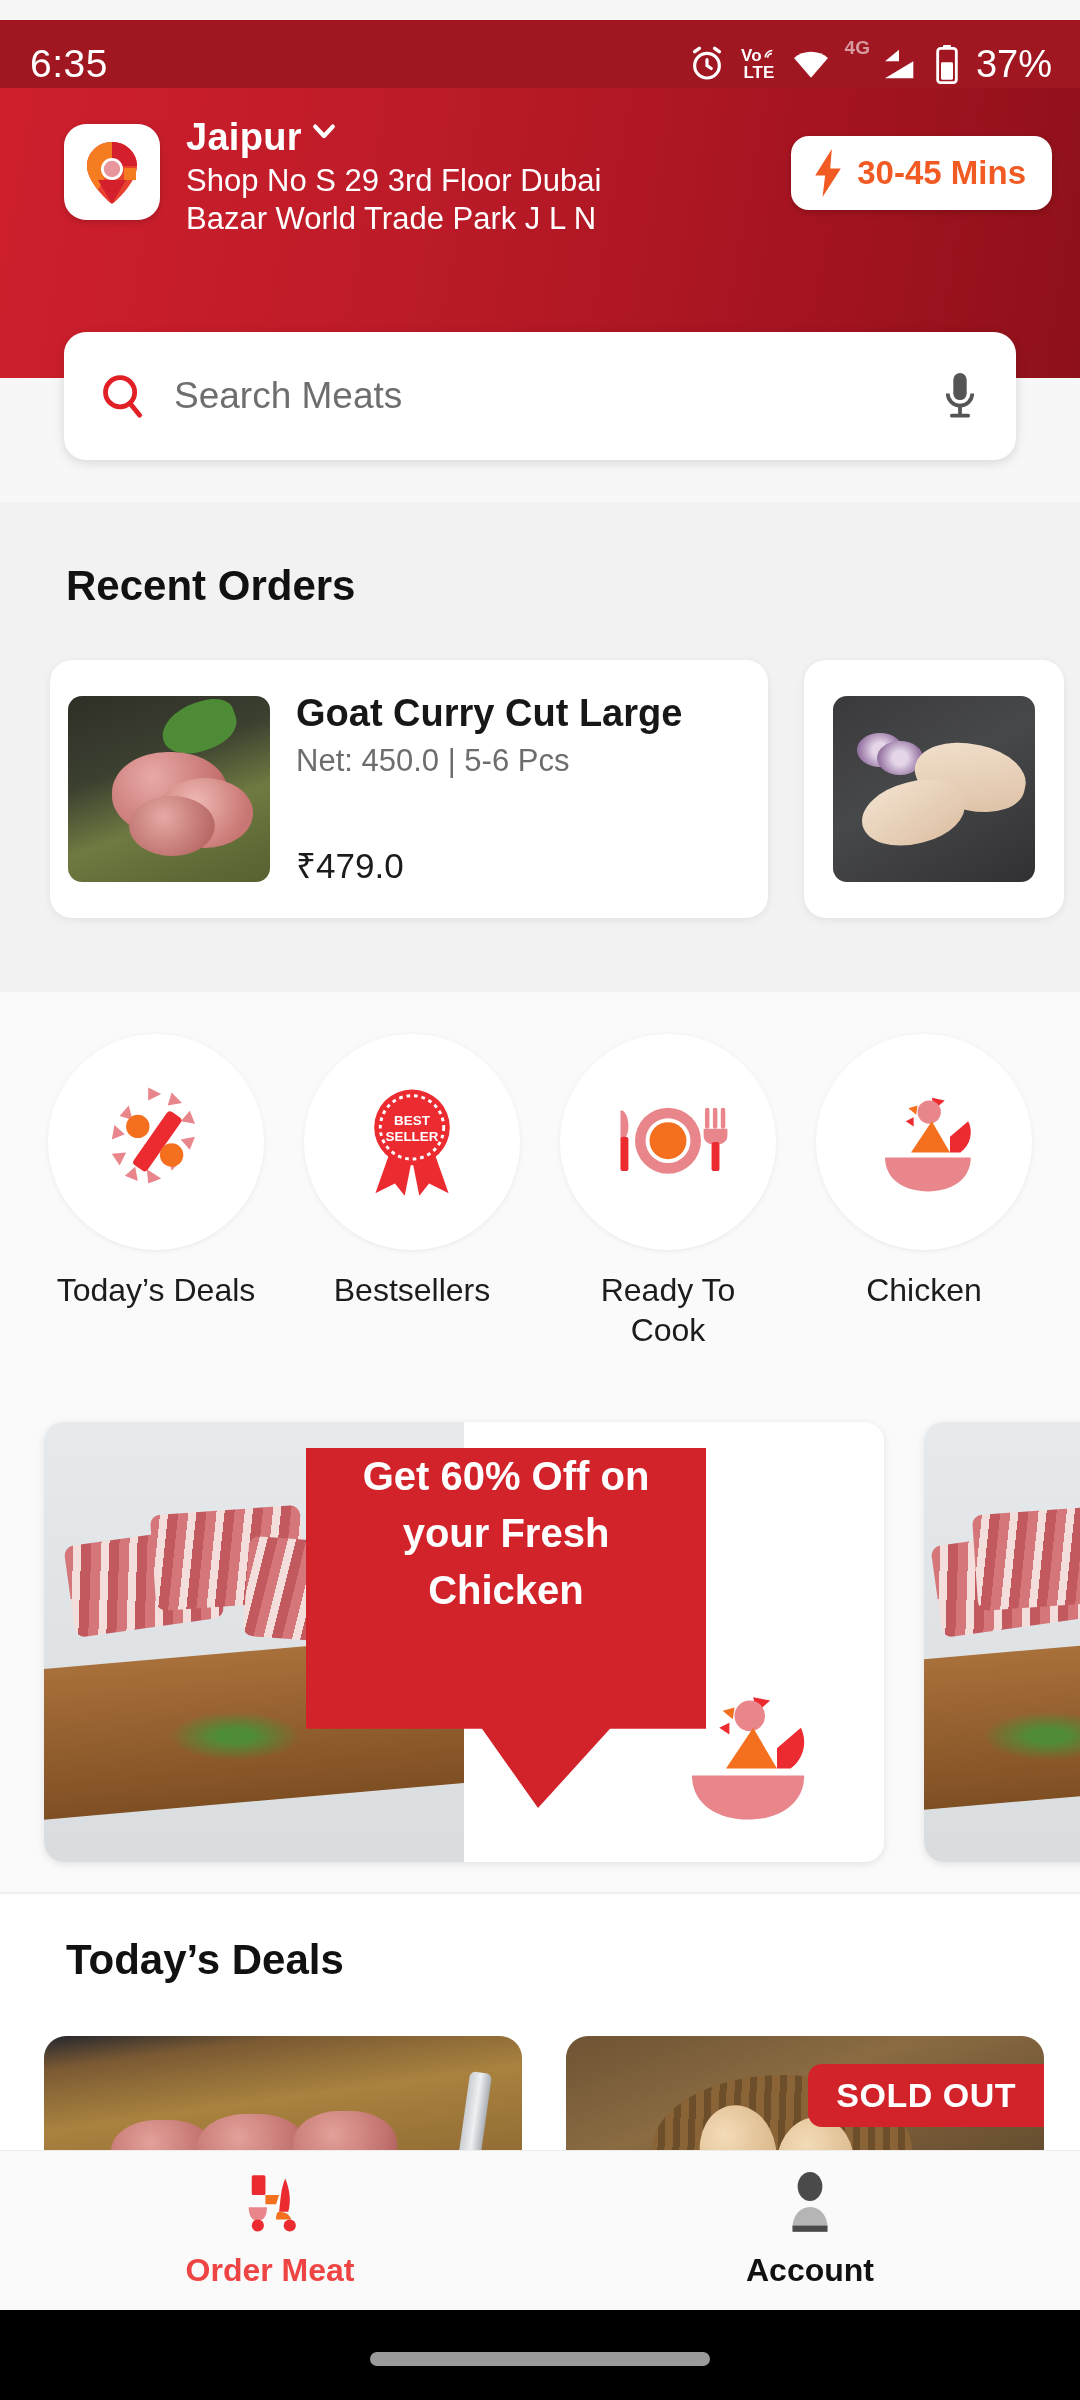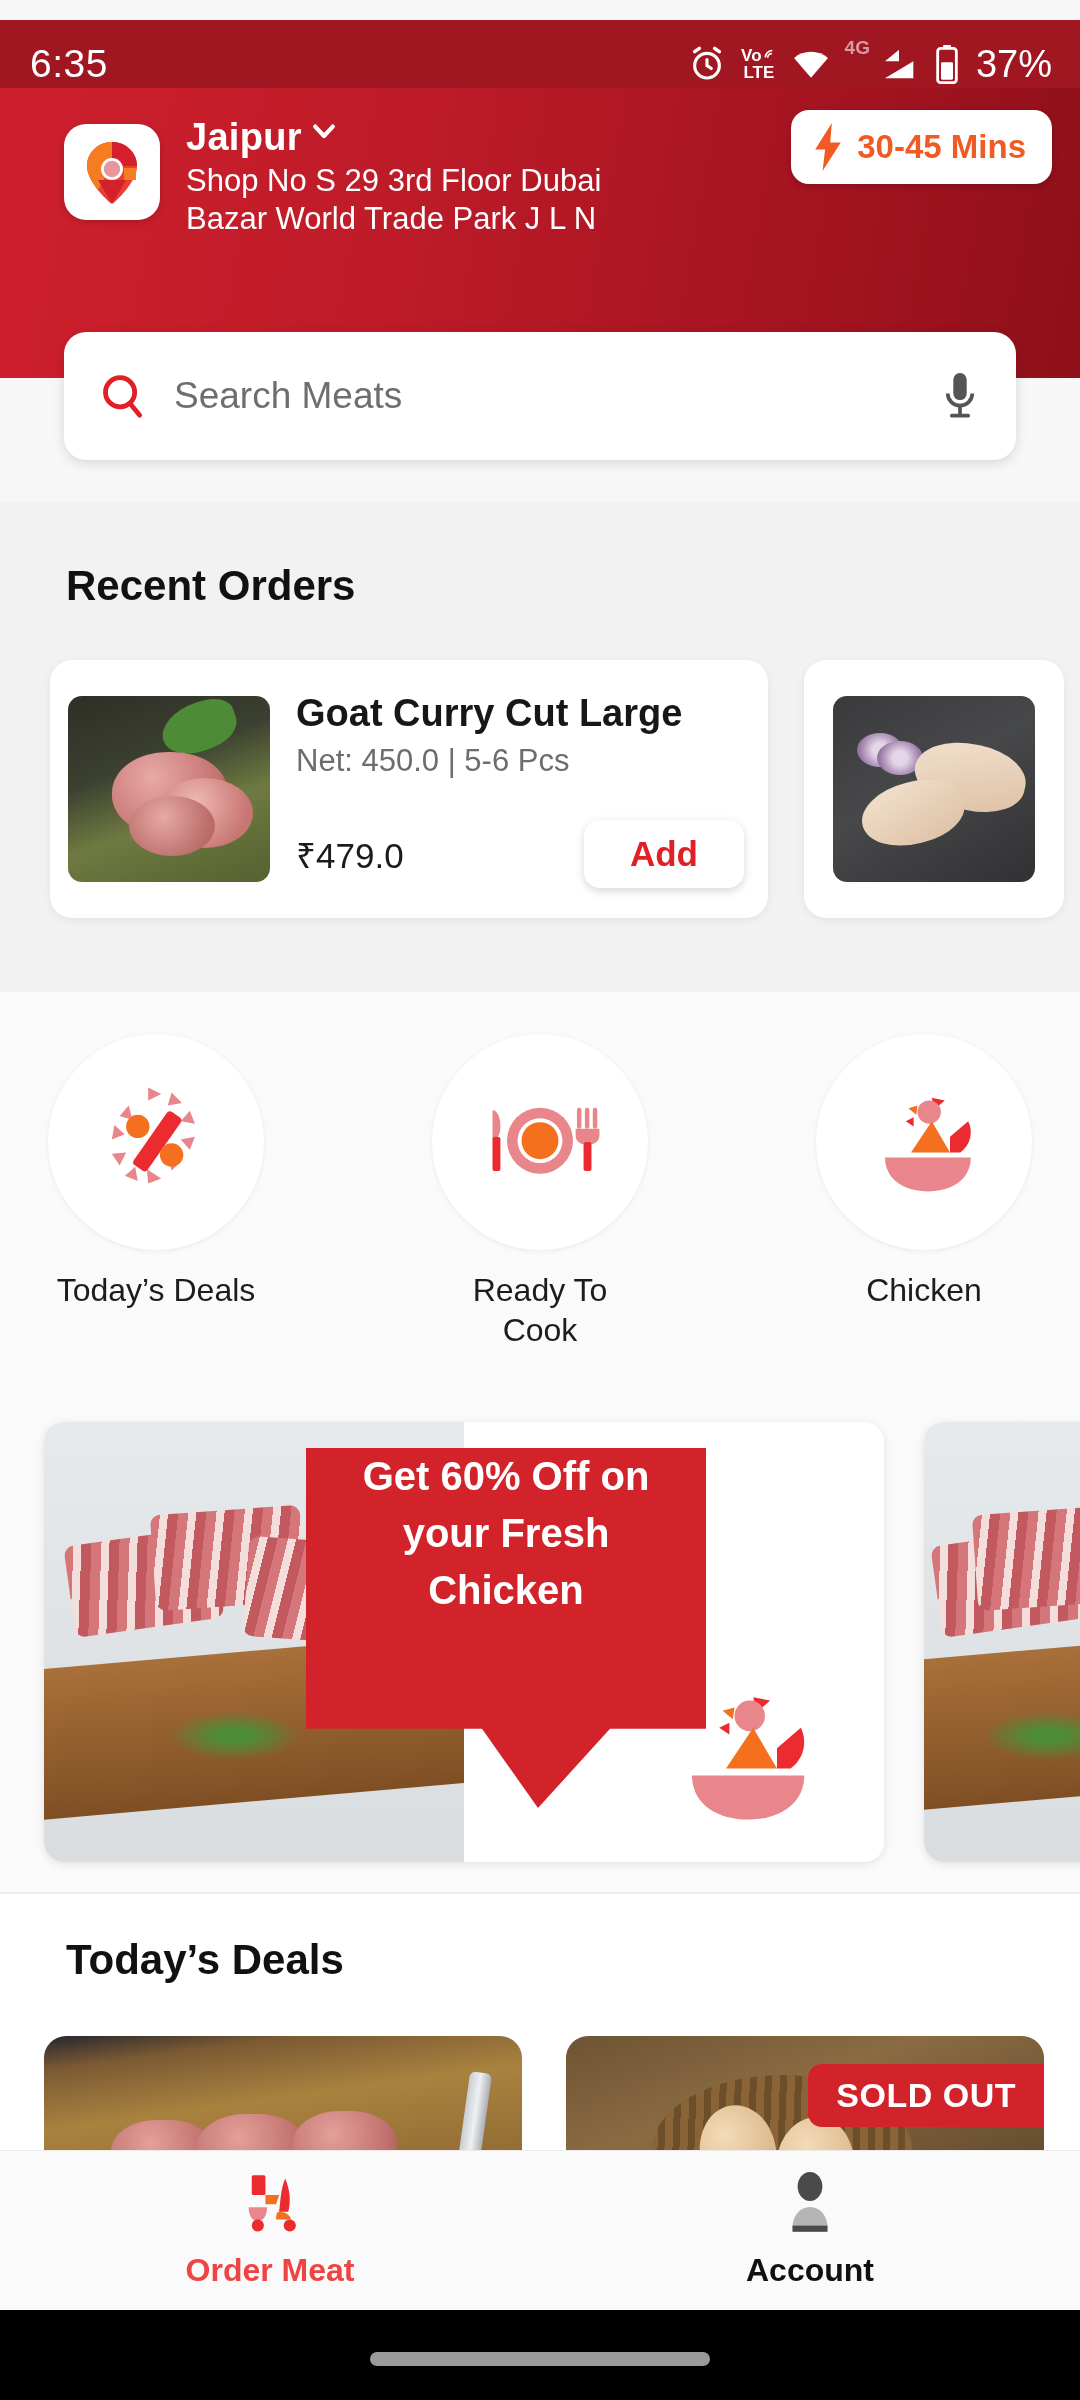--- a/index.html
+++ b/index.html
@@ -45,21 +45,21 @@
   }
   .pin{ position:absolute; inset:0; }
   .loc-block{ margin-left:26px; flex:1 1 auto; padding-top:6px; }
   .loc-city{
     color:#fff; font-size:38px; font-weight:bold; letter-spacing:.3px;
     display:flex; gap:7px;
   }
   .chev{ display:inline-block; }
   .loc-addr{ color:#fff; font-size:31px; line-height:1.22; margin-top:3px; max-width:470px; }
   .eta-badge{
-    flex:0 0 auto; background:#fff; border-radius:18px;
+    flex:0 0 auto; margin-top:26px; background:#fff; border-radius:18px;
     height:74px; padding:0 26px 0 20px;
     display:flex; align-items:center; gap:12px;
     box-shadow:0 2px 6px rgba(0,0,0,.2);
   }
   .eta-text{ color:#f15a22; font-size:33px; font-weight:bold; white-space:nowrap; }
 
   
   .searchwrap{
     position:absolute; top:332px; left:64px; width:952px; height:128px;
     background:#fff; border-radius:22px;
@@ -322,21 +322,20 @@
               <div class="meat"></div>
               <div class="meat2"></div>
               <div class="meat3"></div>
           </div>
         </div>
         <div class="ro-info">
           <div class="ro-name">Goat Curry Cut Large</div>
           <div class="ro-net">Net: 450.0 | 5-6 Pcs</div>
           <div class="ro-bottom">
             <div class="ro-price">₹479.0</div>
-            <div class="add-btn">Add</div>
           </div>
         </div>
       </div>
 
       <div class="ro-card partial">
         <div class="ro-thumb">
           <div class="ph chicken-photo">
             <div class="onion"></div>
               <div class="onion onion2"></div>
             <div class="leg l2"></div>
@@ -367,20 +366,33 @@
                 <path d="M22 30l7-8 3 11z"></path>
             </g>
             <rect x="44" y="24" width="13" height="50" rx="3" fill="#ec2b30" transform="rotate(35 50 50)"></rect>
             <circle cx="36" cy="38" r="9" fill="#f4701f"></circle>
             <circle cx="62" cy="60" r="9" fill="#f4701f"></circle>
           </svg>
         </div>
         <div class="cat-label">Today’s Deals</div>
       </div>
 
+      <div class="cat">
+        <div class="cat-circle">
+          <svg width="122" height="122" viewBox="0 0 100 100">
+            <path d="M32 58 20 92l16-8 8 10 6-30z" fill="#ec2b30"></path>
+            <path d="M68 58 80 92l-16-8-8 10-6-30z" fill="#ec2b30"></path>
+            <circle cx="50" cy="38" r="31" fill="#ec2b30"></circle>
+            <circle cx="50" cy="38" r="26" fill="none" stroke="#fff" stroke-width="2.4" stroke-dasharray="3 3.2"></circle>
+            <text x="50" y="36" text-anchor="middle" font-family="Liberation Sans, sans-serif" font-size="11" font-weight="bold" fill="#fff">BEST</text>
+            <text x="50" y="49" text-anchor="middle" font-family="Liberation Sans, sans-serif" font-size="11" font-weight="bold" fill="#fff">SELLER</text>
+          </svg>
+        </div>
+        <div class="cat-label">Bestsellers</div>
+      </div>
 
       <div class="cat">
         <div class="cat-circle">
           <svg width="132" height="132" viewBox="0 0 100 100">
             <path d="M14 26c4 0 6 6 6 12s-2 10-6 10z" fill="#e9868c"></path>
             <rect x="14" y="46" width="6" height="26" rx="2" fill="#ec2b30"></rect>
             <circle cx="50" cy="49" r="25" fill="#e9868c"></circle>
             <circle cx="50" cy="49" r="17" fill="#fff"></circle>
             <circle cx="50" cy="49" r="14" fill="#f4701f"></circle>
             <g fill="#e9868c">

